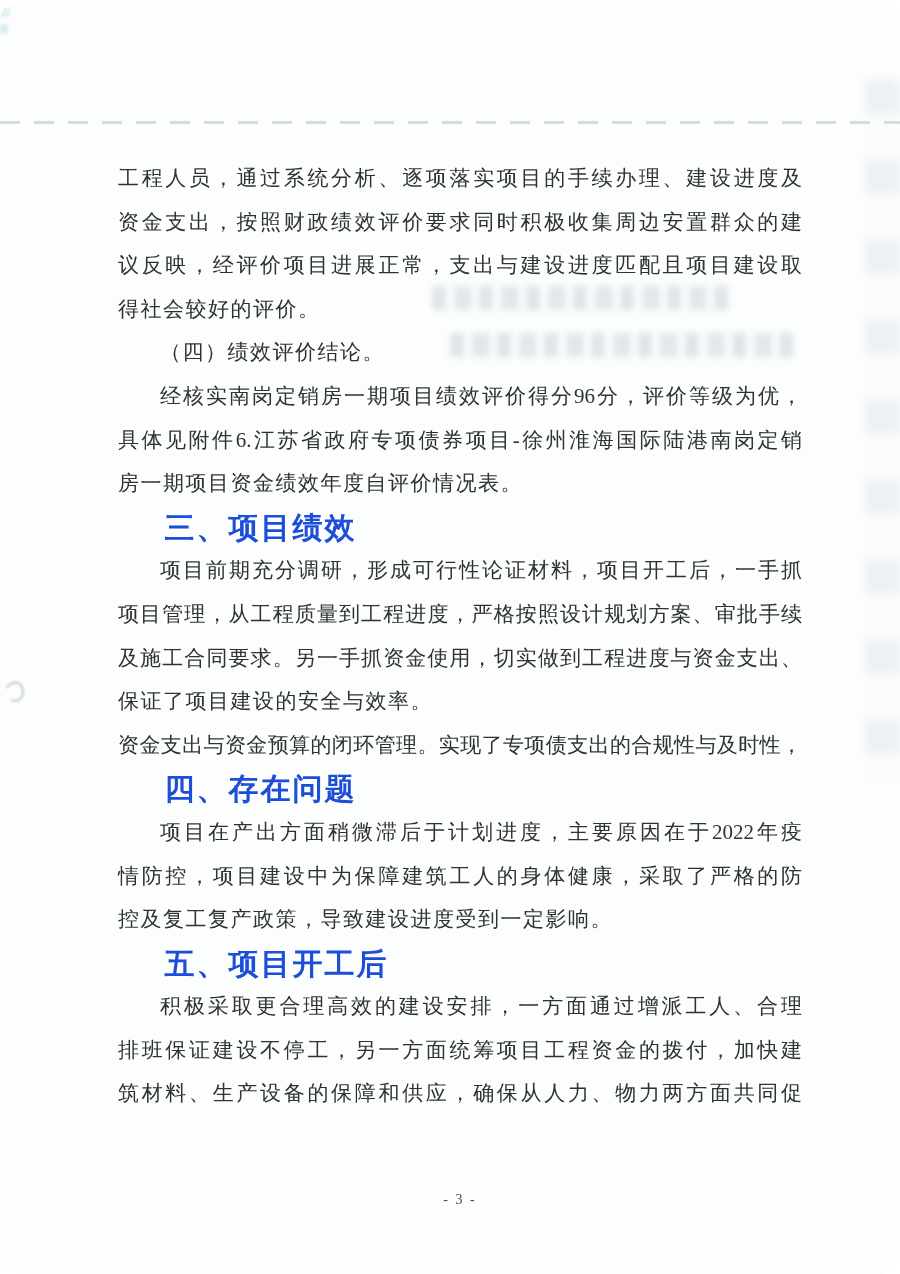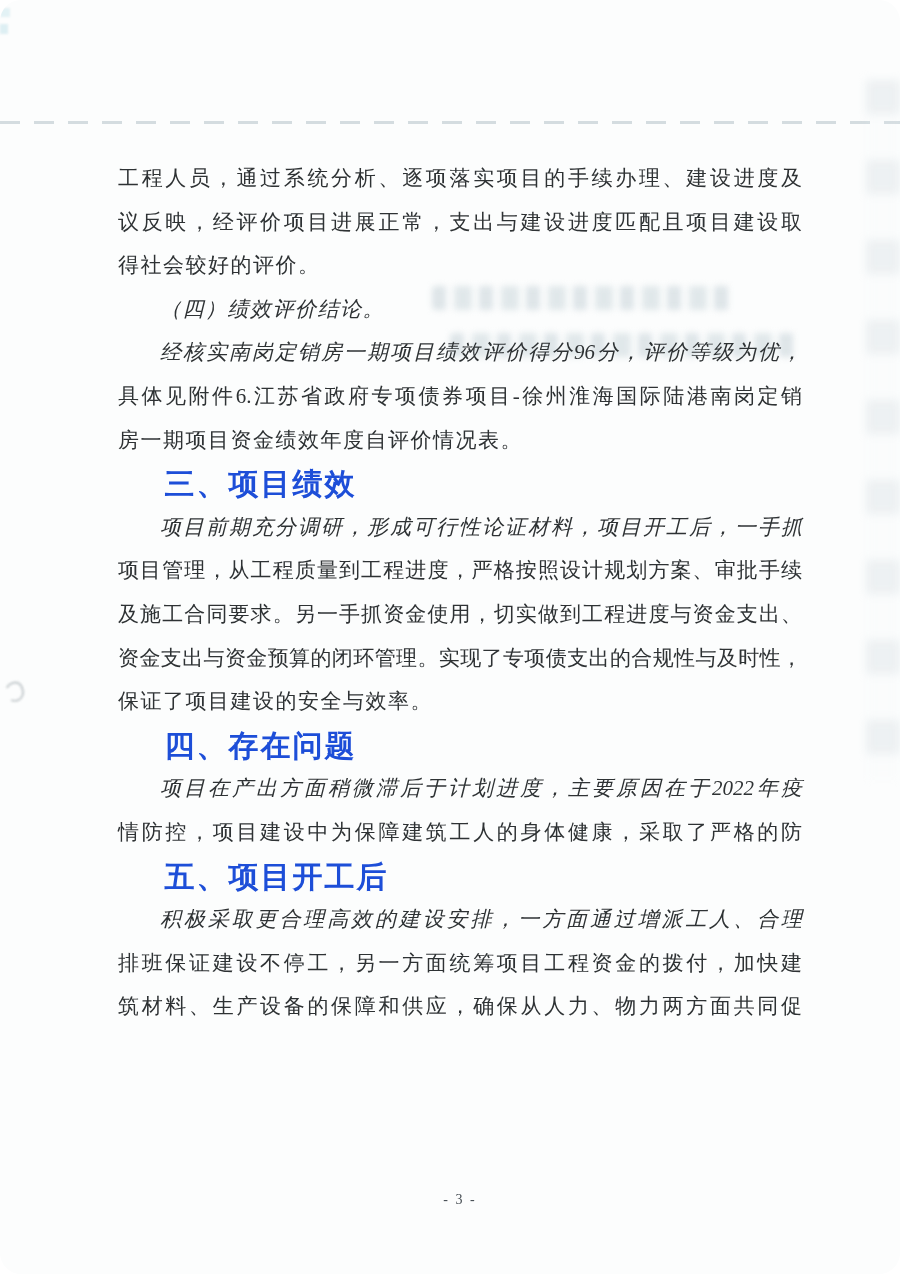--- a/index.html
+++ b/index.html
@@ -50,21 +50,21 @@
     height:43.6px;line-height:43.6px;
     font-size:21px;
     white-space:nowrap;
   }
   .line.j{ 
     white-space:normal;
     text-align:justify;
     text-align-last:justify;
   }
   .line.end{letter-spacing:1.5px;}
-  .line.ind{text-indent:2em;font-style:italic;}
+  .line.ind{text-indent:2em;}
   .heading{
     font-family:"Liberation Sans","DejaVu Sans",sans-serif;
     font-weight:700;font-size:30px;letter-spacing:2px;
     color:#1d4ed8;text-indent:1.55em;
   }
   .page-number{
     position:absolute;left:118px;top:1192px;width:684px;
     text-align:center;font-size:14px;color:#454c52;letter-spacing:2px;
   }
 </style>
@@ -78,44 +78,46 @@
   <div class="dashed-line"></div>
   <div class="bleed b1"></div>
   <div class="bleed b2"></div>
   <div class="edge-strip"></div>
   <div class="ink-smudge"></div>
 
   <div class="textcol">
 
     <div>
       <div class="line j">工程人员，通过系统分析、逐项落实项目的手续办理、建设进度及</div>
+      <div class="line j">资金支出，按照财政绩效评价要求同时积极收集周边安置群众的建</div>
       <div class="line j">议反映，经评价项目进展正常，支出与建设进度匹配且项目建设取</div>
       <div class="line end">得社会较好的评价。</div>
     </div>
 
     <div>
       <div class="line end ind">（四）绩效评价结论。</div>
       <div class="line j ind">经核实南岗定销房一期项目绩效评价得分96分，评价等级为优，</div>
       <div class="line j">具体见附件6.江苏省政府专项债券项目-徐州淮海国际陆港南岗定销</div>
       <div class="line end">房一期项目资金绩效年度自评价情况表。</div>
     </div>
 
     <div>
       <div class="line heading">三、项目绩效</div>
       <div class="line j ind">项目前期充分调研，形成可行性论证材料，项目开工后，一手抓</div>
       <div class="line j">项目管理，从工程质量到工程进度，严格按照设计规划方案、审批手续</div>
       <div class="line j">及施工合同要求。另一手抓资金使用，切实做到工程进度与资金支出、</div>
+      <div class="line end">保证了项目建设的安全与效率。</div>
       <div class="line j">资金支出与资金预算的闭环管理。实现了专项债支出的合规性与及时性，</div>
-      <div class="line end">保证了项目建设的安全与效率。</div>
     </div>
 
     <div>
       <div class="line heading">四、存在问题</div>
       <div class="line j ind">项目在产出方面稍微滞后于计划进度，主要原因在于2022年疫</div>
       <div class="line j">情防控，项目建设中为保障建筑工人的身体健康，采取了严格的防</div>
+      <div class="line end">控及复工复产政策，导致建设进度受到一定影响。</div>
     </div>
 
     <div>
       <div class="line heading">五、项目开工后</div>
       <div class="line j ind">积极采取更合理高效的建设安排，一方面通过增派工人、合理</div>
       <div class="line j">排班保证建设不停工，另一方面统筹项目工程资金的拨付，加快建</div>
       <div class="line j">筑材料、生产设备的保障和供应，确保从人力、物力两方面共同促</div>
     </div>
 
   </div>

